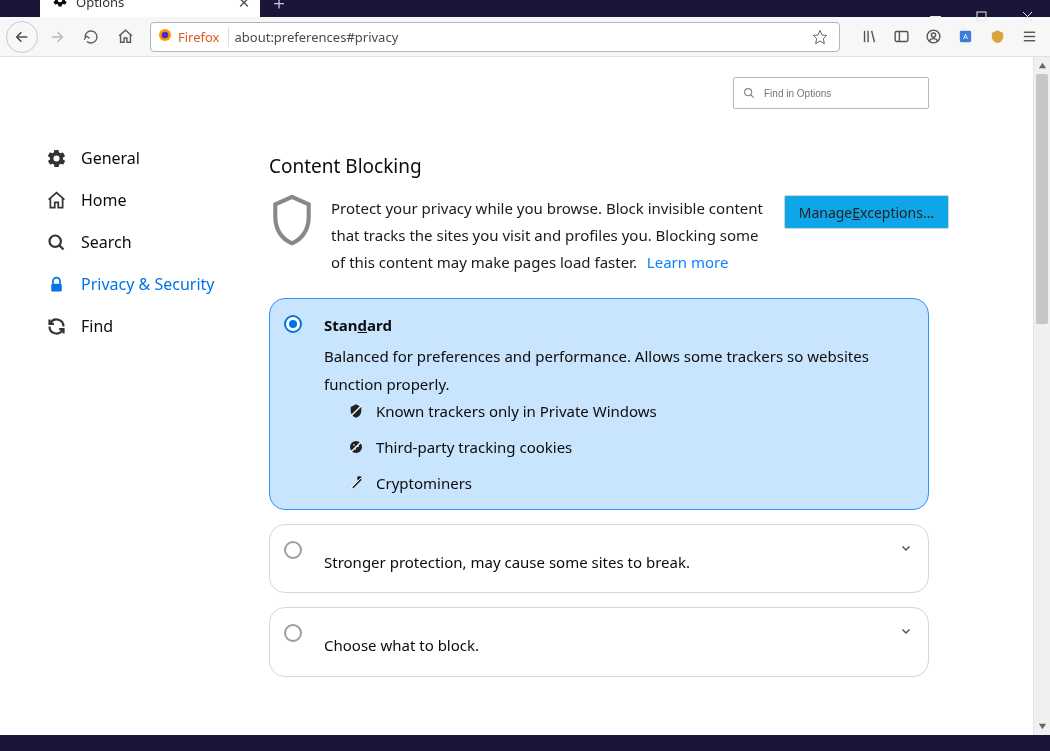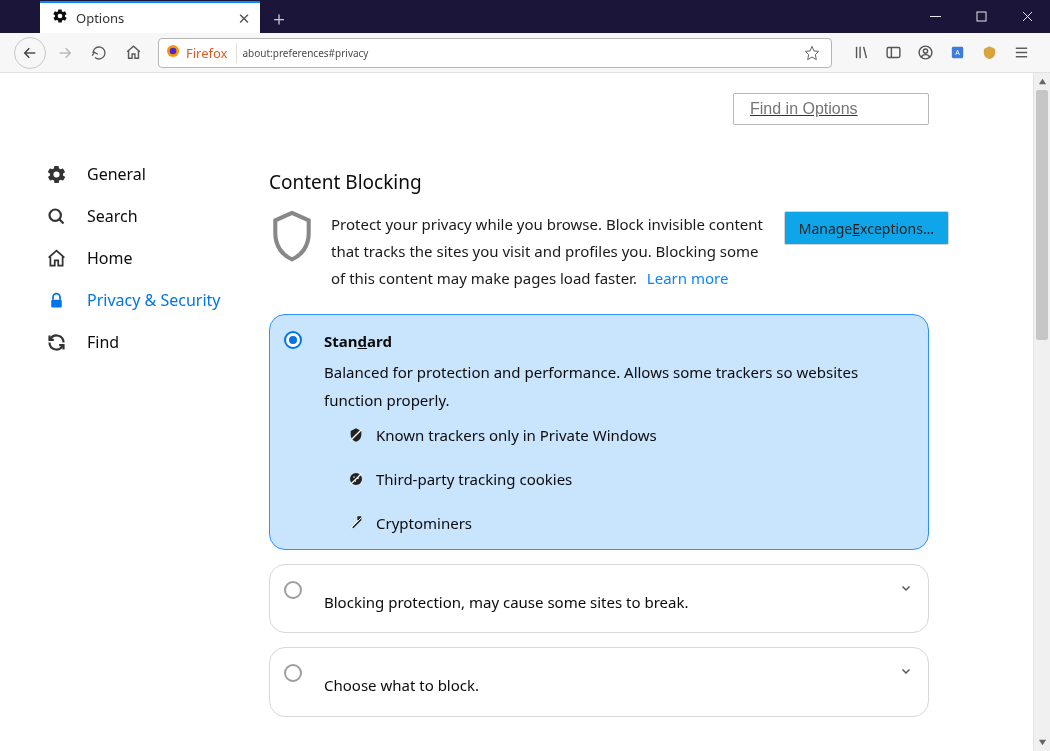--- a/index.html
+++ b/index.html
@@ -23,21 +23,21 @@
   font-family:"Segoe UI",system-ui,Arial,sans-serif;
   font-size:14px;
   color:var(--text);
   background:var(--titlebar-bg);
   width:1050px;
   height:751px;
   overflow:hidden;
 }
 
 .titlebar{
-  height:33px;
+  height:17px;
   background:var(--titlebar-bg);
   display:flex;
   align-items:flex-end;
   position:relative;
 }
 .tab{
   height:32px;
   width:220px;
   background:var(--tab-active-bg);
   display:flex;
@@ -57,80 +57,80 @@
 .win-controls{
   position:absolute;right:0;top:0;display:flex;height:33px;
 }
 .win-btn{width:46px;display:flex;align-items:center;justify-content:center;color:#e7e7e7;}
 
 .navbar{
   height:40px;
   background:var(--toolbar-bg);
   display:flex;
   align-items:center;
-  padding:0 14px;
+  padding:0 6px;
   gap:4px;
   border-bottom:1px solid #e1e1e3;
 }
 .nav-btn{
   width:30px;height:30px;display:flex;align-items:center;justify-content:center;color:#5a5a5a;border-radius:4px;
 }
 .nav-btn.back{
   width:32px;height:32px;border:1px solid #c8c8ca;border-radius:50%;color:#3a3a3a;
 }
 .nav-btn.forward{color:#b4b4b6;}
 .urlbar{
   flex:1;height:30px;border:1px solid var(--url-border);border-radius:4px;background:#fff;display:flex;align-items:center;margin:0 6px;padding:0 6px;
 }
 .url-identity{display:flex;align-items:center;gap:5px;margin-right:6px;border-right:1px solid #ddd;padding-right:8px;}
 .url-identity svg{width:16px;height:16px;}
 .identity-label{color:#e25920;font-size:13px;}
-.url-text{flex:1;color:#4a4a4a;font-size:10px;}
+.url-text{flex:1;color:#4a4a4a;font-size:13px;}
 .url-actions{display:flex;align-items:center;}
 .url-actions .pa{width:26px;height:26px;display:flex;align-items:center;justify-content:center;color:#666;}
 .toolbar-icons{display:flex;align-items:center;gap:2px;margin-left:4px;}
 .toolbar-icons .tb{width:30px;height:30px;display:flex;align-items:center;justify-content:center;color:#555;border-radius:4px;}
 
 .page{
   height:calc(751px - 33px - 40px);
   background:var(--page-bg);
   display:flex;
   position:relative;
 }
 .sidebar{
   width:255px;
   padding-top:80px;
   display:flex;
   flex-direction:column;
   position:relative;
   font-size:16px;
 }
 .side-item{
-  display:flex;align-items:center;gap:20px;padding:10px 0 10px 46px;color:#0c0c0d;cursor:default;
+  display:flex;align-items:center;gap:14px;padding:10px 0 10px 46px;color:#0c0c0d;cursor:default;
 }
 .side-item.active{color:var(--blue);}
 .side-item.active svg{color:var(--blue);}
 .side-item svg{width:21px;height:21px;color:#333;flex:none;}
 .side-bottom{
   position:absolute;bottom:20px;left:0;width:100%;font-size:14px;
 }
 .side-bottom .side-item{padding:8px 0 8px 48px;gap:12px;}
 .side-bottom svg{width:17px;height:17px;}
 .content{
   flex:1;
   position:relative;
   padding:0 0 0 14px;
 }
 .search-wrap{
   position:absolute;right:104px;top:20px;
 }
 .search-box{
   width:196px;height:32px;border:1px solid #b8b8b9;border-radius:2px;display:flex;align-items:center;padding:0 8px;color:#888;font-size:14px;background:#fff;
 }
-.search-box input{border:none;outline:none;flex:1;font-size:16px;color:#333;background:transparent;text-decoration:underline;}
+.search-box input{border:none;outline:none;flex:1;font-size:10px;color:#333;background:transparent;}
 .search-box svg{width:14px;height:14px;margin-right:6px;color:#888;}
 .content-inner{padding-top:96px;max-width:680px;}
 .section-title{font-size:19px;font-weight:400;margin:0 0 16px 0;}
 .intro-row{display:flex;align-items:flex-start;gap:18px;}
 .intro-left{display:flex;align-items:flex-start;gap:16px;flex:1;}
 .intro-text{font-size:15px;line-height:1.8;color:#1a1a1a;}
 .learn-link{color:#0a84ff;text-decoration:none;margin-left:6px;}
 .exceptions-btn{
   margin-left:auto;height:34px;background:#0ea5e9;border:1px solid #d3d3d4;border-radius:2px;padding:0 14px;font-size:14px;color:#222;display:flex;align-items:center;white-space:nowrap;
 }
@@ -139,21 +139,21 @@
   border:1px solid var(--panel-border);border-radius:16px;padding:16px 18px 16px 18px;position:relative;
 }
 .opt.selected{background:var(--selected-bg);border-color:var(--selected-border);}
 .opt-radio{
   width:18px;height:18px;border:2px solid #9e9e9e;border-radius:50%;position:absolute;left:14px;top:16px;background:#fff;
 }
 .opt.selected .opt-radio{border-color:var(--blue);}
 .opt.selected .opt-radio::after{content:"";position:absolute;inset:3px;border-radius:50%;background:var(--blue);}
 .opt-head{margin-left:36px;font-size:15px;font-weight:700;}
 .opt-desc{margin-left:36px;margin-top:8px;font-size:15px;line-height:1.85;}
-.opt-sub{margin-left:60px;margin-top:10px;display:flex;flex-direction:column;gap:24px;font-size:15px;}
+.opt-sub{margin-left:60px;margin-top:2px;display:flex;flex-direction:column;gap:16px;font-size:15px;}
 .opt-sub-row{display:flex;align-items:center;gap:12px;}
 .opt-sub-row svg{width:16px;height:16px;color:#222;flex:none;}
 .opt .chev{position:absolute;right:16px;top:14px;color:#555;}
 
 .page-scroll{
   width:17px;background:#f0f0f0;border-left:1px solid #e3e3e3;position:relative;
 }
 .scroll-arrow{height:17px;display:flex;align-items:center;justify-content:center;color:#666;}
 .scroll-thumb{position:absolute;left:2px;right:2px;top:17px;height:250px;background:#c6c6c6;border-radius:2px;}
 .scroll-arrow.bottom{position:absolute;bottom:0;left:0;right:0;}
@@ -282,32 +282,32 @@
 <div class="page">
 
   <div class="sidebar">
     <div class="side-item">
       <svg viewBox="0 0 24 24" fill="currentColor">
           <path d="M19.4 13c0-.3.1-.7.1-1s0-.7-.1-1l2.1-1.6c.2-.1.2-.4.1-.6l-2-3.5c-.1-.2-.4-.3-.6-.2l-2.5 1c-.5-.4-1.1-.7-1.7-.9l-.4-2.6c0-.2-.2-.4-.5-.4h-4c-.2 0-.4.2-.5.4l-.4 2.6c-.6.2-1.2.6-1.7.9l-2.5-1c-.2-.1-.5 0-.6.2l-2 3.5c-.1.2-.1.5.1.6L4.6 11c0 .3-.1.7-.1 1s0 .7.1 1l-2.1 1.6c-.2.1-.2.4-.1.6l2 3.5c.1.2.4.3.6.2l2.5-1c.5.4 1.1.7 1.7.9l.4 2.6c0 .2.2.4.5.4h4c.2 0 .4-.2.5-.4l.4-2.6c.6-.2 1.2-.6 1.7-.9l2.5 1c.2.1.5 0 .6-.2l2-3.5c.1-.2.1-.5-.1-.6L19.4 13zM12 15.5A3.5 3.5 0 1 1 12 8.5a3.5 3.5 0 0 1 0 7z"></path>
         </svg>
       <span>General</span>
     </div>
     <div class="side-item">
+      <svg viewBox="0 0 24 24" fill="none" stroke="currentColor" stroke-width="2">
+          <path d="M3 11 12 3l9 8"></path>
+          <path d="M5 10v10h5v-6h4v6h5V10"></path>
+        </svg>
+      <span>Home</span>
+    </div>
+    <div class="side-item">
       <svg viewBox="0 0 24 24" fill="none" stroke="currentColor" stroke-width="2.5">
           <circle cx="10.5" cy="10.5" r="6.5"></circle>
           <line x1="20" y1="20" x2="15.5" y2="15.5"></line>
         </svg>
       <span>Search</span>
-    </div>
-    <div class="side-item">
-      <svg viewBox="0 0 24 24" fill="none" stroke="currentColor" stroke-width="2">
-          <path d="M3 11 12 3l9 8"></path>
-          <path d="M5 10v10h5v-6h4v6h5V10"></path>
-        </svg>
-      <span>Home</span>
     </div>
     <div class="side-item active">
       <svg viewBox="0 0 24 24" fill="currentColor">
           <rect x="6" y="11" width="12" height="9" rx="1.5"></rect>
           <path d="M8 11V8a4 4 0 0 1 8 0v3" fill="none" stroke="currentColor" stroke-width="2"></path>
         </svg>
       <span>Privacy &amp; Security</span>
     </div>
     <div class="side-item">
       <svg viewBox="0 0 24 24" fill="none" stroke="currentColor" stroke-width="2.5">
@@ -350,21 +350,21 @@
         <div class="exceptions-btn">
           Manage <span class="u">E</span>xceptions…
         </div>
       </div>
 
       <div class="opt-list">
 
         <div class="opt selected">
           <div class="opt-radio"></div>
           <div class="opt-head">Stan<span class="u">d</span>ard</div>
-          <div class="opt-desc">Balanced for protection and performance. Allows some trackers so websites function properly.</div>
+          <div class="opt-desc">Balanced for preferences and performance. Allows some trackers so websites function properly.</div>
           <div class="opt-sub">
             <div class="opt-sub-row">
               <svg viewBox="0 0 24 24" fill="currentColor">
                   <path d="M12 2 4 6v5c0 6 3.5 10 8 11 4.5-1 8-5 8-11V6l-8-4z"></path>
                   <line x1="4" y1="20" x2="20" y2="4" stroke="#fff" stroke-width="2"></line>
                 </svg>
               <span>Known trackers only in Private Windows</span>
             </div>
             <div class="opt-sub-row">
               <svg viewBox="0 0 24 24" fill="currentColor">
@@ -385,21 +385,21 @@
               <span>Cryptominers</span>
             </div>
           </div>
         </div>
 
         <div class="opt">
           <div class="opt-radio"></div>
           <span class="chev"><svg width="12" height="12" viewBox="0 0 24 24" fill="none" stroke="currentColor" stroke-width="3">
                 <polyline points="5 9 12 16 19 9"></polyline>
               </svg></span>
-          <div class="opt-desc">Blocking protection, may cause some sites to break.</div>
+          <div class="opt-desc">Stronger protection, may cause some sites to break.</div>
         </div>
 
         <div class="opt">
           <div class="opt-radio"></div>
           <span class="chev"><svg width="12" height="12" viewBox="0 0 24 24" fill="none" stroke="currentColor" stroke-width="3">
                 <polyline points="5 9 12 16 19 9"></polyline>
               </svg></span>
           <div class="opt-desc">Choose what to block.</div>
         </div>
 

